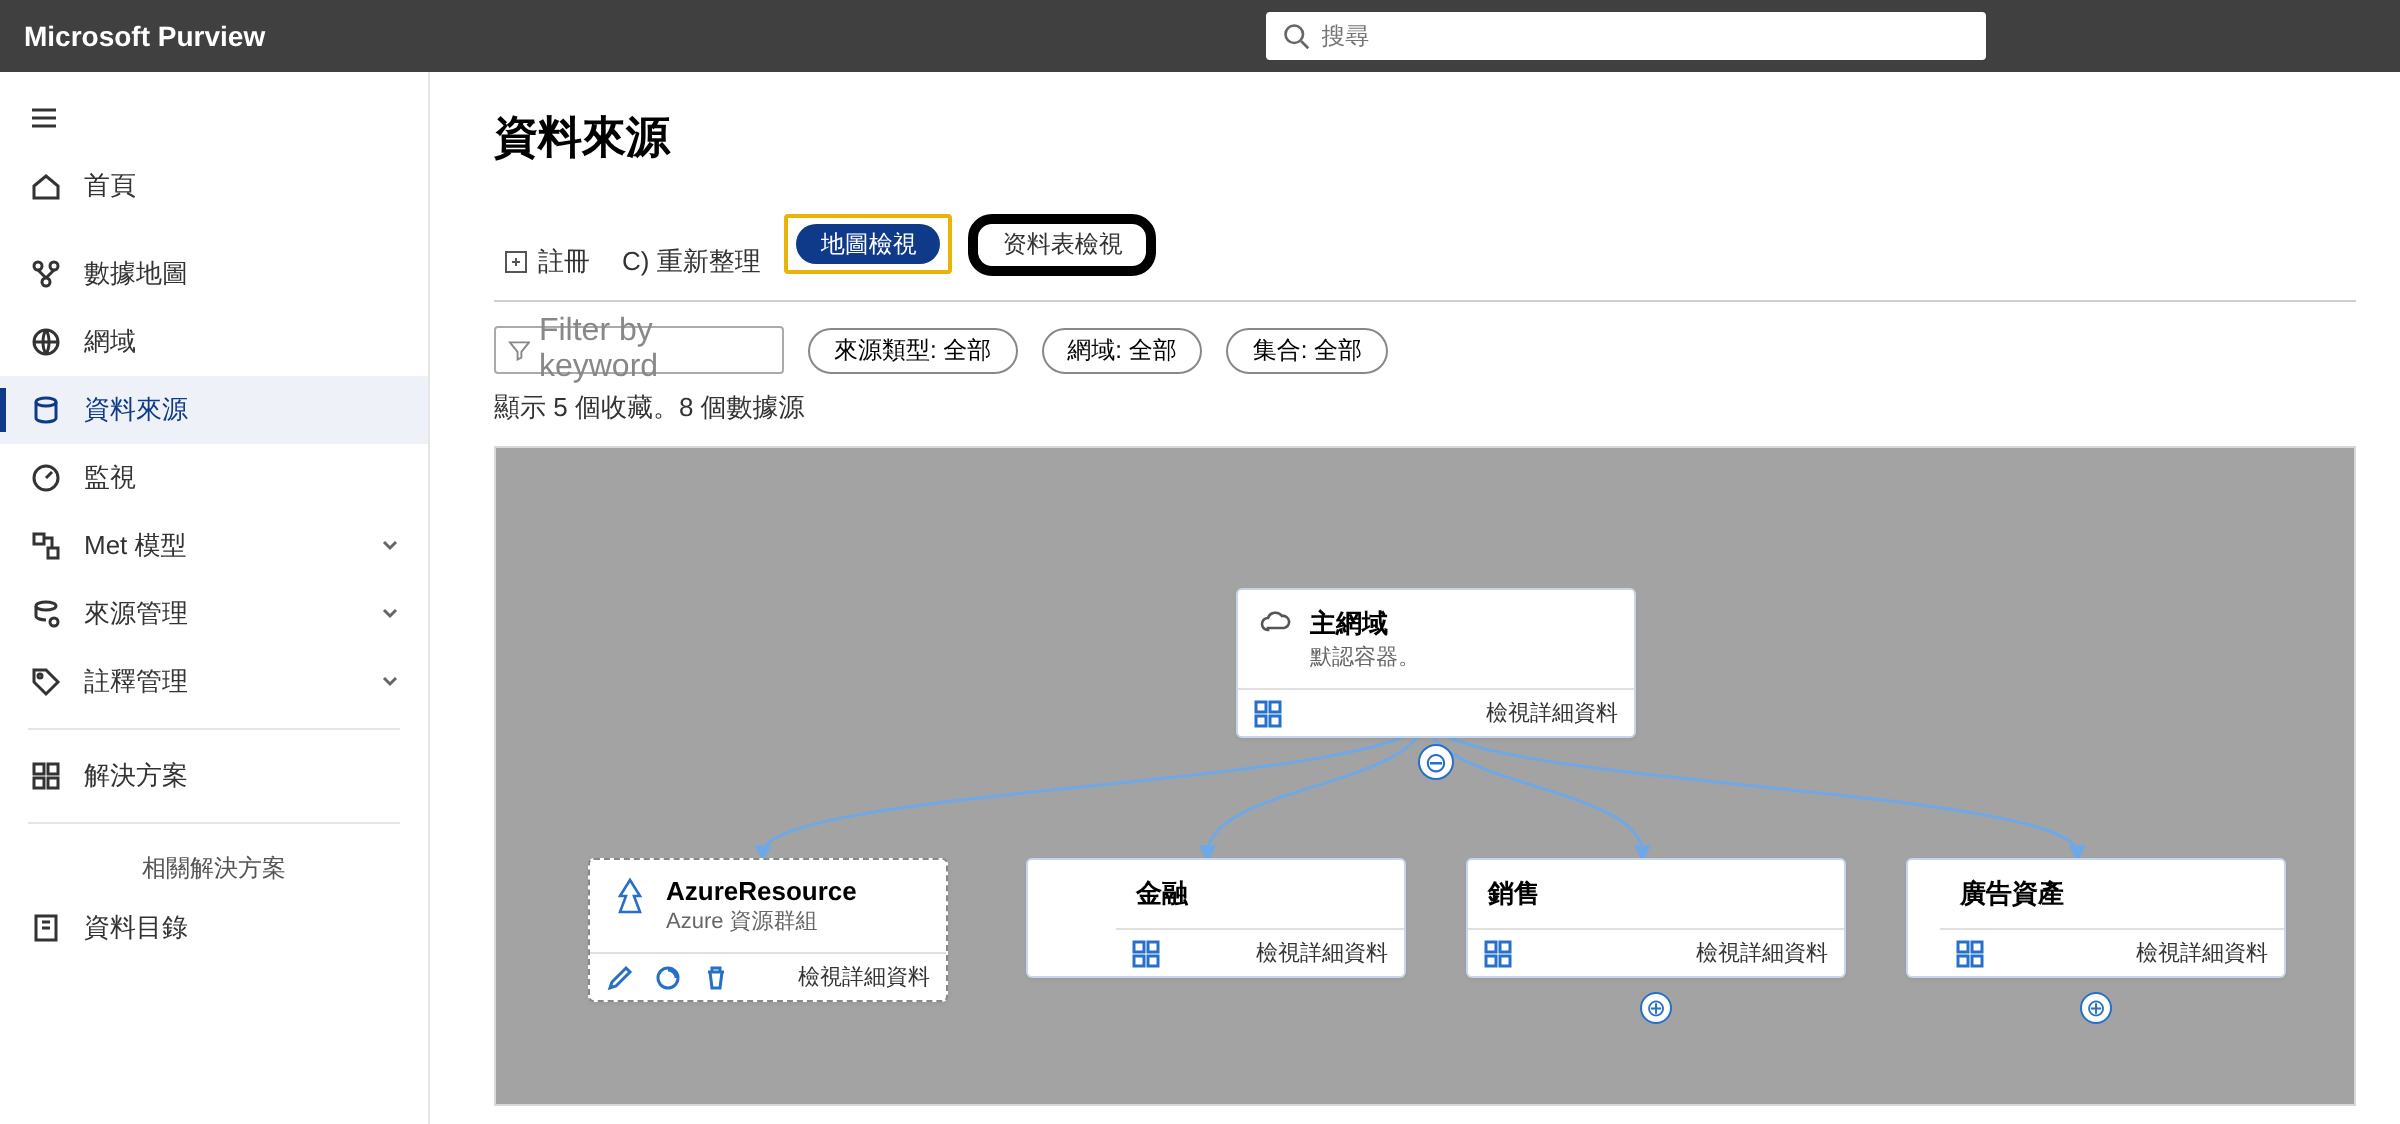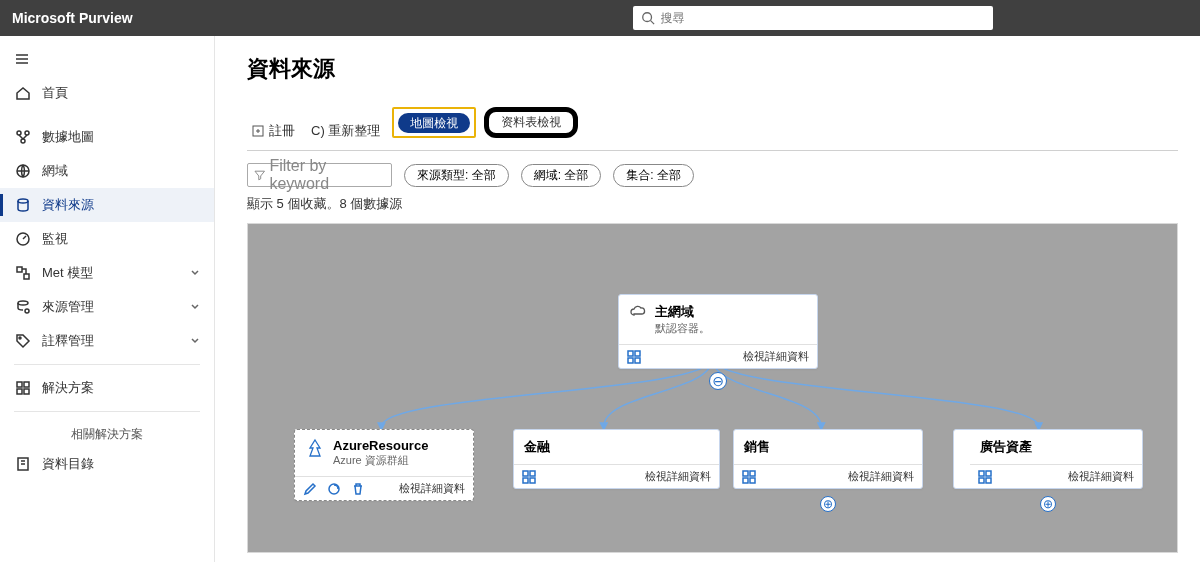--- a/index.html
+++ b/index.html
@@ -280,21 +280,21 @@
                 <path d="M7 3a4 4 0 014 4"></path>
               </svg>
             <svg viewBox="0 0 14 14">
                 <path d="M3 4h8M5 4V2h4v2M4 4l1 8h4l1-8"></path>
               </svg>
           </div>
           <span class="link">檢視詳細資料</span>
         </div>
       </div>
 
-      <div class="node" style="left:265px; top:205px; width:207px;">
+      <div class="node" style="left:265px; top:205px; width:190px;padding-left:44px;">
         <div class="node-head">
             <div class="node-title">金融</div>
           </div>
         <div class="node-foot">
           <span class="foot-icon">
               <svg viewBox="0 0 14 14">
                 <rect x="1" y="1" width="5" height="5"></rect>
                 <rect x="8" y="1" width="5" height="5"></rect>
                 <rect x="1" y="8" width="5" height="5"></rect>
                 <rect x="8" y="8" width="5" height="5"></rect>

